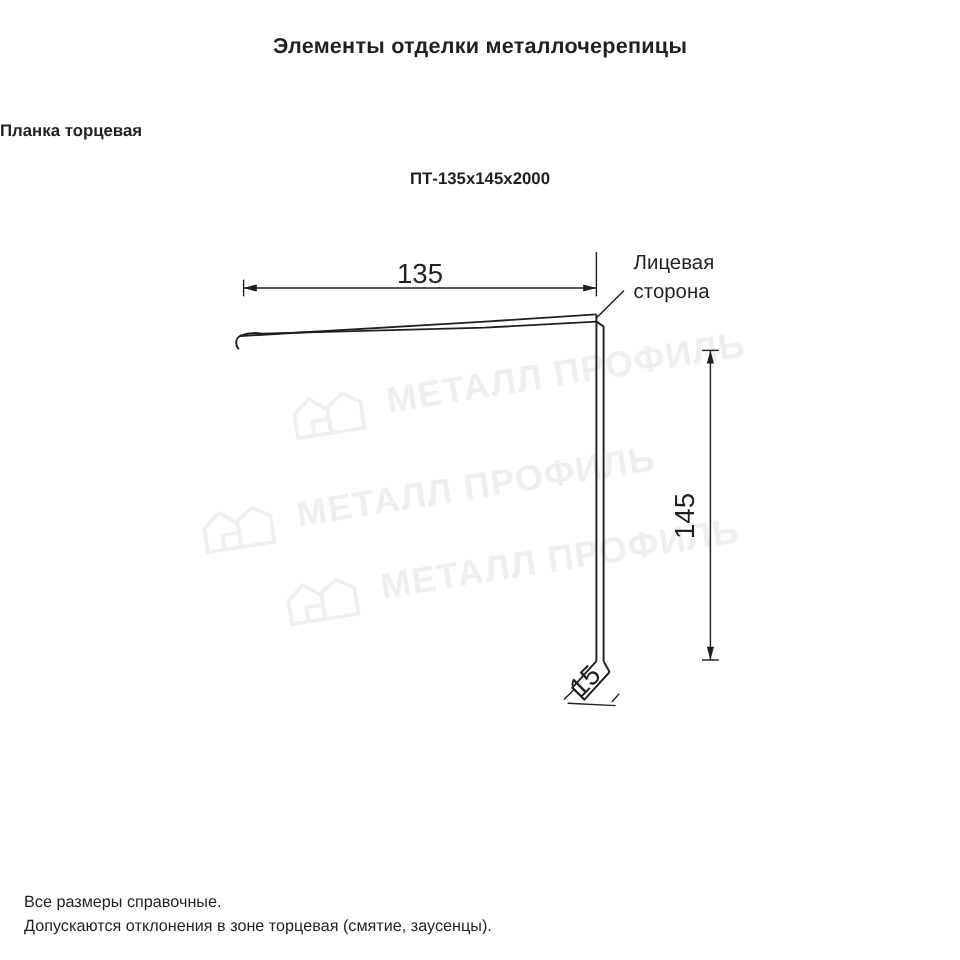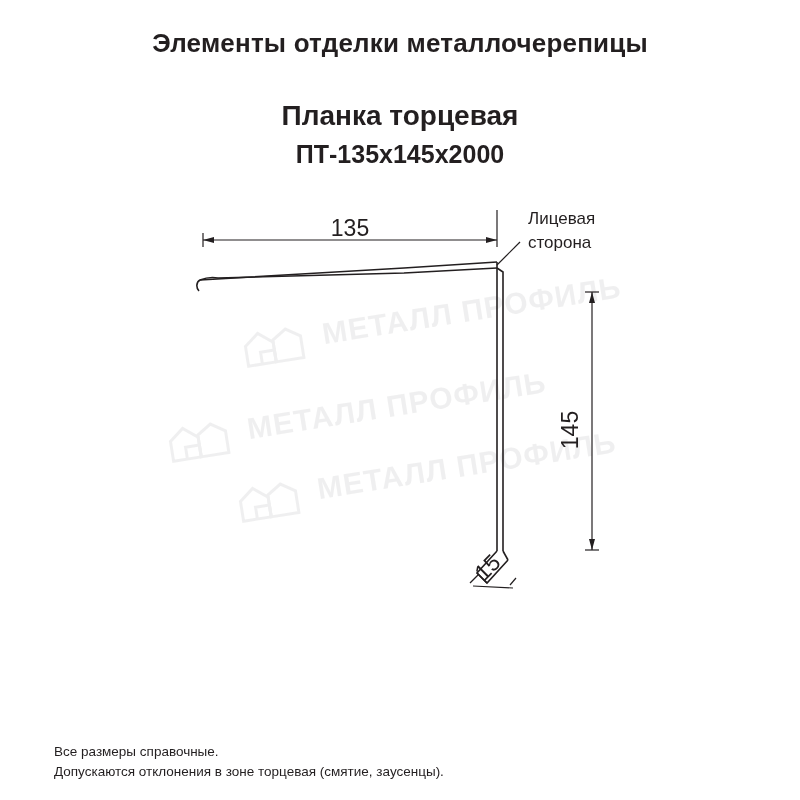--- a/index.html
+++ b/index.html
@@ -19,56 +19,55 @@
     position: relative;
     width: 800px;
     height: 800px;
   }
   .title {
     position: absolute;
     top: 28px;
     left: 0;
     width: 800px;
     text-align: center;
-    font-size: 26px;
+    font-size: 18px;
     font-weight: bold;
     letter-spacing: 0.2px;
   }
   .subtitle {
     position: absolute;
     top: 100px;
     left: 0;
     width: 800px;
-    text-align: center;
-    font-size: 28px;
+    text-align: left;
+    font-size: 14px;
     font-weight: bold;
   }
   .code {
     position: absolute;
     top: 140px;
     left: 0;
     width: 800px;
     text-align: center;
-    font-size: 25px;
+    font-size: 14px;
     font-weight: bold;
   }
   .drawing {
     position: absolute;
     top: 0;
     left: 0;
     width: 800px;
     height: 800px;
   }
   .footnotes {
     position: absolute;
     left: 20px;
     bottom: 18px;
     font-size: 13.5px;
     line-height: 1.5;
-    margin-left: 34px;
   }
   .footnote-line {
     display: block;
   }
   .wm {
     position: absolute;
     opacity: 0.10;
     color: #6d6e71;
     pointer-events: none;
     user-select: none;

